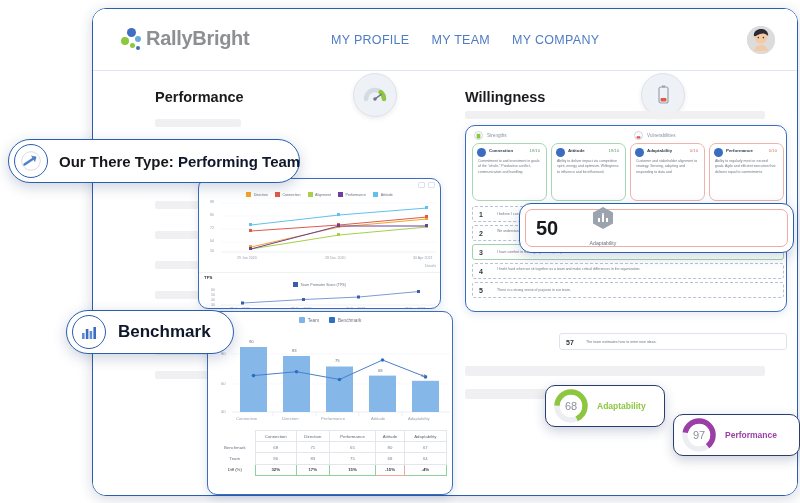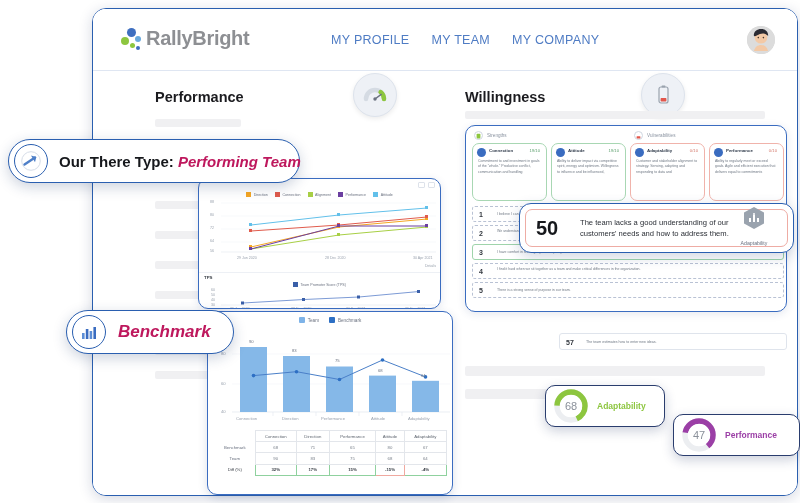--- a/index.html
+++ b/index.html
@@ -124,21 +124,21 @@
     box-shadow: 0 4px 14px rgba(25,50,100,.22);
     z-index: 20;
   }
   .badge-circle {
     width: 34px; height: 34px; border-radius: 50%;
     border: 1.5px solid #2a5fb0; flex: none;
     display: flex; align-items: center; justify-content: center;
     background: #fff;
   }
   .badge-txt { font-size: 15px; font-weight: bold; color: #16181c; white-space: nowrap; }
-  .badge-accent { color: #be185d; font-style: italic; }
+  .badge-accent { color: #0f172a; }
 
   
   .callout {
     position: absolute; background: #fff;
     border: 1.5px solid #2a5fb0; border-radius: 12px;
     box-shadow: 0 4px 14px rgba(25,50,100,.20);
     z-index: 18; padding: 5px;
   }
   .callout-in {
     border: 1.5px solid #edadа5; border: 1.5px solid #eeaca4;
@@ -561,21 +561,20 @@
           <td class="cell-pos">-4%</td>
         </tr>
       </tbody>
         </table>
     </div>
   </div>
 
   <div class="callout" style="left:519px; top:203px; width:275px; height:50px;">
     <div class="callout-in">
       <div class="callout-num">50</div>
-      <div class="callout-body">The team lacks a good understanding of our customers' needs and how to address them.</div>
       <div class="callout-tag">
         <div class="hexbox">
           <svg width="12" height="10" viewBox="0 0 12 10">
             <rect x="1" y="5" width="2" height="4" fill="#fff"></rect>
             <rect x="5" y="2" width="2" height="7" fill="#fff"></rect>
             <rect x="9" y="5" width="2" height="4" fill="#fff"></rect>
             <circle cx="6" cy="1" r="1" fill="#fff"></circle>
           </svg>
         </div>
         <span>Adaptability</span>
@@ -594,18 +593,18 @@
     </div>
     <div class="gauge-label" style="color:#8dc63f;">Adaptability</div>
   </div>
 
   <div class="gauge-card" style="left:673px; top:414px; width:127px; height:42px;">
     <div class="donut">
       <svg width="34" height="34" viewBox="0 0 34 34">
         <circle cx="17" cy="17" r="14" fill="none" stroke="#eceef1" stroke-width="5.5"></circle>
         <circle cx="17" cy="17" r="14" fill="none" stroke="#9b3fa6" stroke-width="5.5" stroke-dasharray="54.5 33.5" stroke-dashoffset="20" transform="rotate(-90 17 17)" stroke-linecap="butt"></circle>
       </svg>
-      <div class="hole">47</div>
+      <div class="hole">97</div>
     </div>
     <div class="gauge-label" style="color:#9b3fa6;">Performance</div>
   </div>
 
 </div>
 
 </body></html>

